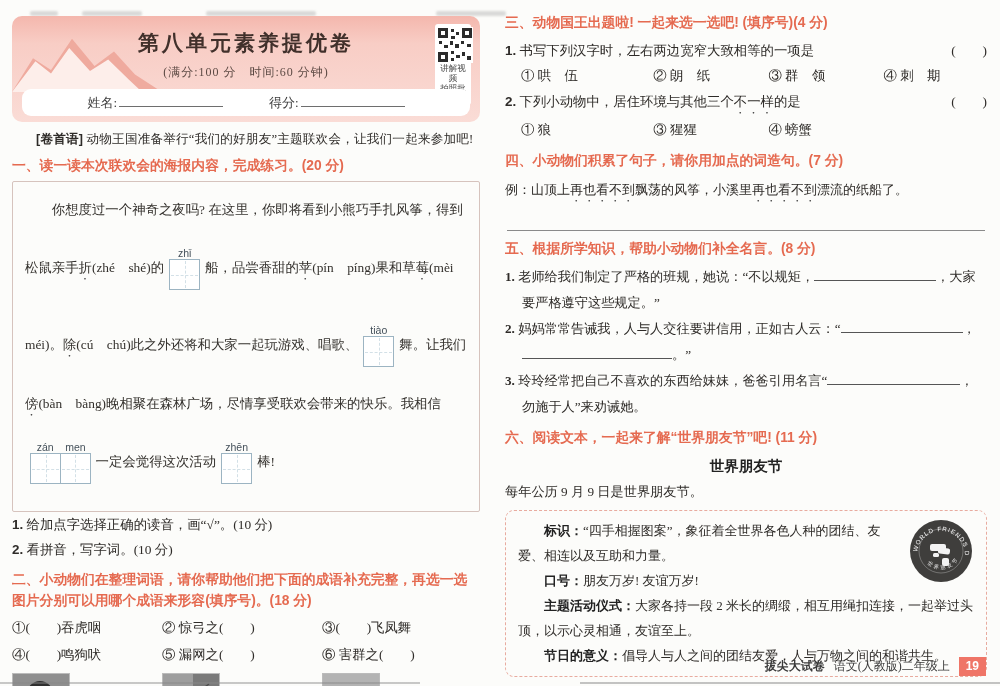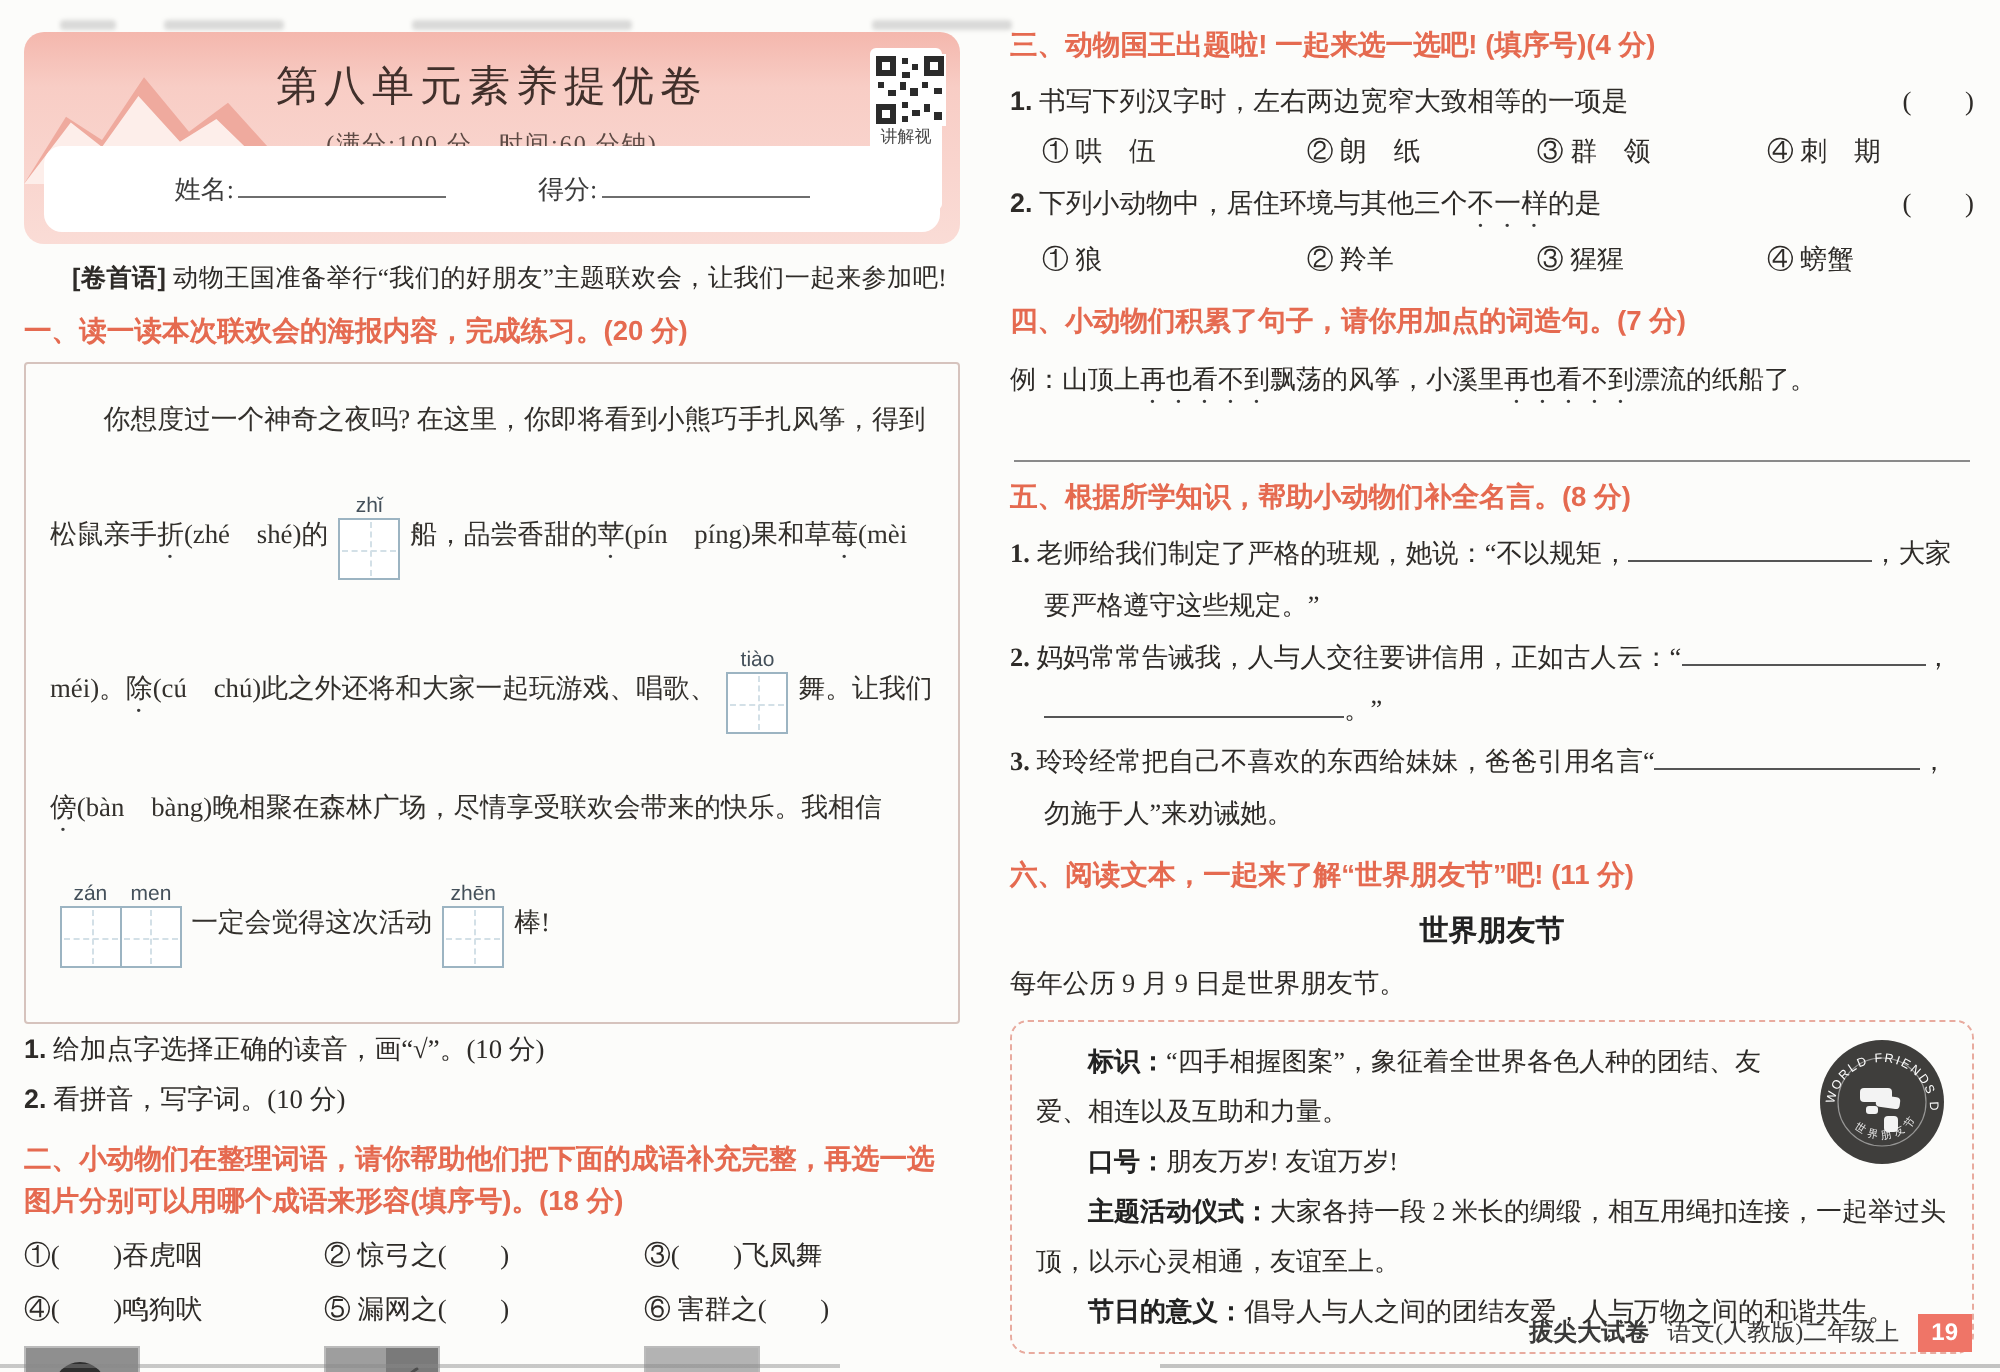--- a/index.html
+++ b/index.html
@@ -21,28 +21,28 @@
   .banner {
     position:relative; margin-top:16px; height:106px; border-radius:10px;
     background:linear-gradient(180deg,#f4b7ad 0%,#f8cdc5 26%,#fadcd6 100%);
     overflow:hidden;
   }
   .mt { position:absolute; bottom:30px; left:0; }
   .mt1 { width:150px; height:58px; background:#eda396; opacity:.85;
          clip-path:polygon(0 100%,14% 42%,26% 62%,40% 8%,55% 55%,68% 30%,82% 70%,100% 100%); }
   .mt2 { width:130px; height:44px; background:#fdf1ee; opacity:.95;
          clip-path:polygon(0 100%,18% 30%,30% 58%,44% 0,60% 52%,74% 26%,90% 72%,100% 100%); }
-  .banner-title { text-align:center; padding-top:13px; font-size:21px; font-weight:normal;
+  .banner-title { text-align:center; padding-top:13px; font-size:21px; font-weight:bold;
                   letter-spacing:3px; color:#41302b; }
   .banner-meta  { text-align:center; margin-top:7px; font-size:12px; color:#5d4a44; letter-spacing:1px; }
   .qr-card { position:absolute; right:9px; top:8px; width:36px; background:#fff;
              border-radius:3px; padding:3px 2px 2px; text-align:center; }
   .qr-card svg { display:block; margin:0 auto; }
   .qr-label { font-family:"Liberation Sans",sans-serif; font-size:8.5px; line-height:10px; color:#4a4a4a; }
-  .name-strip { position:absolute; left:10px; right:10px; bottom:6px; height:43px; background:#fff;
+  .name-strip { position:absolute; left:10px; right:10px; bottom:6px; height:27px; background:#fff;
                 border-radius:9px; display:flex; justify-content:center; align-items:center; gap:46px;
                 font-size:13px; color:#3c3c3c; }
   .wline { display:inline-block; width:104px; height:13px; border-bottom:1px solid #6e6e6e; margin-left:2px; }
 
   
   .intro { margin-top:9px; font-size:12.6px; white-space:nowrap; letter-spacing:.2px; }
   .intro b { font-family:"Liberation Sans",sans-serif;padding-left:24px; }
   .sec { font-family:"Liberation Sans",sans-serif; font-weight:bold; color:#e56a50;
          font-size:13.8px; line-height:21px; margin:7px 0 5px; }
   .q { font-size:13.4px; line-height:25px; }
@@ -259,21 +259,20 @@
     <span>③ 群　领</span>
     <span>④ 刺　期</span>
   </div>
 
   <p class="q flexline">
     <span><b>2.</b><span> 下列小动物中，居住环境与其他三个</span><span class="dot">不一样</span><span>的是</span></span>
     <span class="bracket">(　　)</span>
   </p>
   <div class="opts4">
     <span>① 狼</span>
-    <span>② 羚羊</span>
     <span>③ 猩猩</span>
     <span>④ 螃蟹</span>
   </div>
 
   <h3 class="sec">四、小动物们积累了句子，请你用加点的词造句。(7 分)</h3>
   <p class="example" id="sec4-example"><span>例：山顶上</span><span class="dot">再也</span><span class="dot">看不到</span><span>飘荡的风筝，小溪里</span><span class="dot">再也</span><span class="dot">看不到</span><span>漂流的纸船了。</span></p>
   <div class="ansline"></div>
 
   <h3 class="sec">五、根据所学知识，帮助小动物们补全名言。(8 分)</h3>
 

